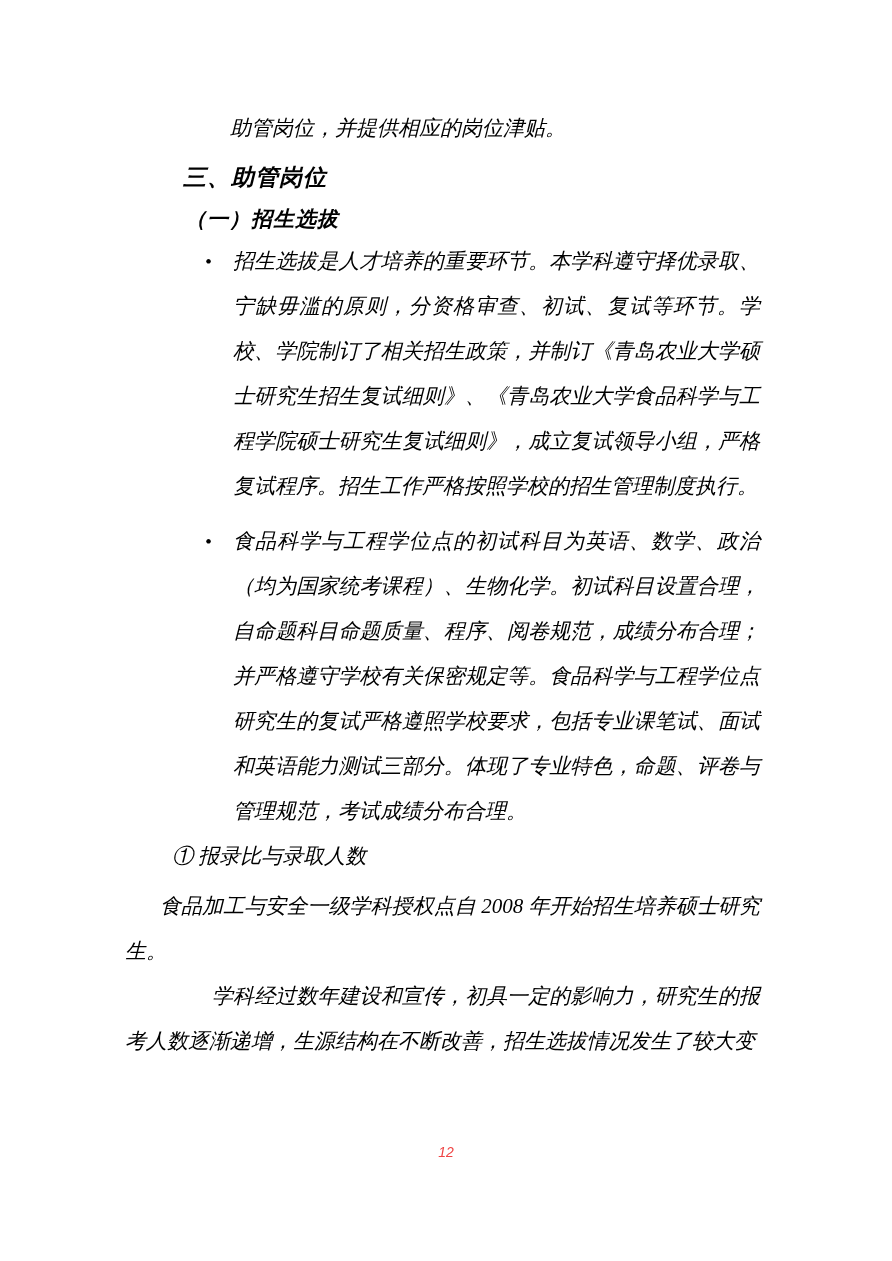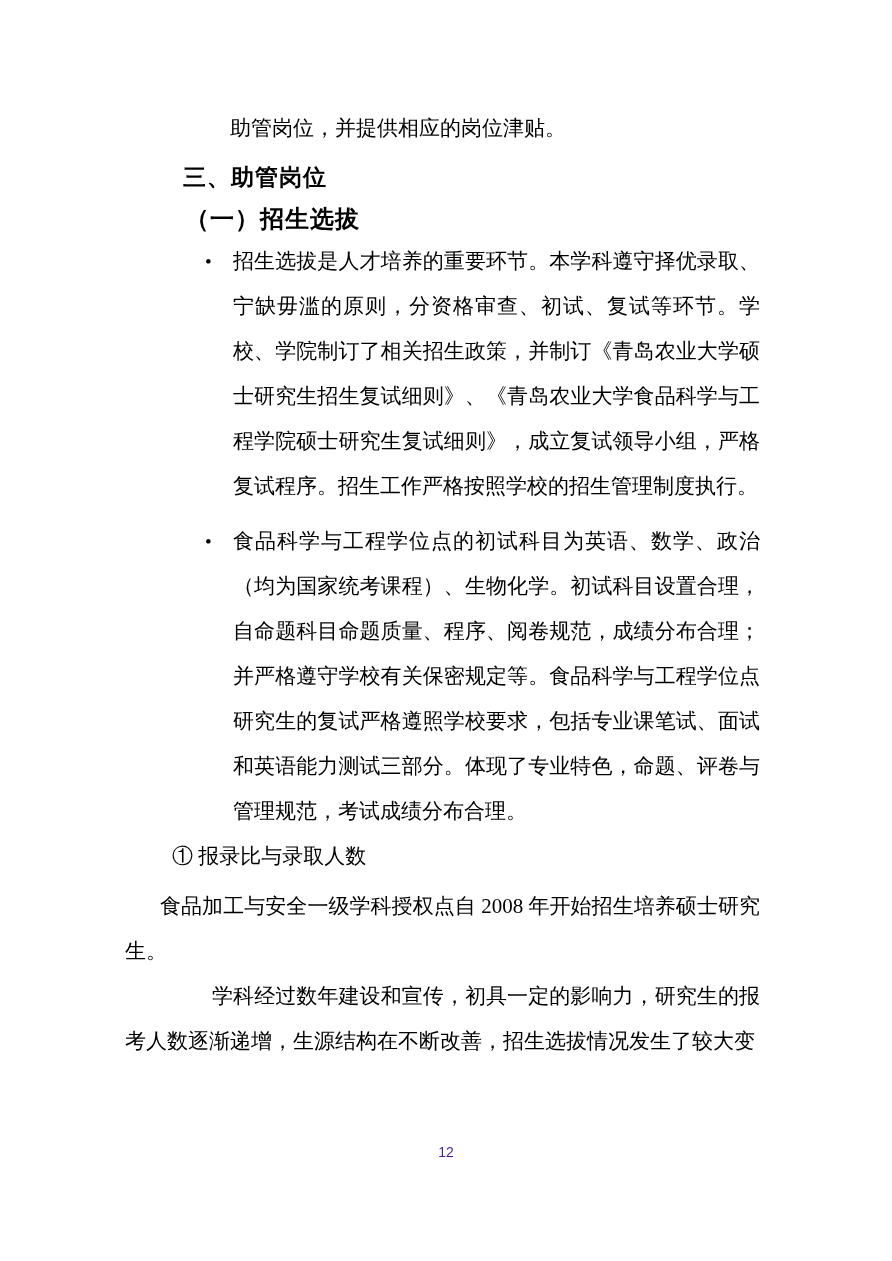--- a/index.html
+++ b/index.html
@@ -1,15 +1,15 @@
 <!DOCTYPE html>
 <html lang="zh"><head>
 <meta charset="utf-8">
 <style>
-  * { margin: 0; padding: 0; box-sizing: border-box; }
+  * { margin: 0; padding: 0; box-sizing: border-box; font-style: italic; }
   html, body { background: #ffffff; }
   body {
     width: 892px;
     height: 1261px;
     position: relative;
     font-family: "Liberation Serif", serif;
     color: #000000;
     overflow: hidden;
   }
   .page {
@@ -35,21 +35,21 @@
     font-family: "Liberation Sans", sans-serif;
     font-weight: bold;
     font-size: 23px;
     line-height: 28px;
     margin: 12px 0 0 58px;
     letter-spacing: 1px;
   }
   h3.subsec-heading {
     font-family: "Liberation Sans", sans-serif;
     font-weight: bold;
-    font-size: 24px;
+    font-size: 21px;
     line-height: 30px;
     margin: 13px 0 0 60px;
     letter-spacing: 1px;
   }
   .label-1 { margin: 4px 0 0 15px; }
   .label-2 { margin: 10px 0 0 38px; }
   .label-3 { margin: 0 0 0 47px; }
   ul.bullet-list {
     list-style: none;
     margin-top: 5px;
@@ -80,21 +80,21 @@
   }
   .page-number {
     position: absolute;
     top: 1144px;
     left: 0;
     width: 892px;
     text-align: center;
     font-family: "Liberation Sans", sans-serif;
     font-size: 14px;
     line-height: 16px;
-    color: #4c1d95;
+    color: #ef4444;
   }
 </style>
 </head>
 <body>
 
 <div class="page">
   <div class="content">
 
     <p class="cont-line">助管岗位，并提供相应的岗位津贴。</p>
 

